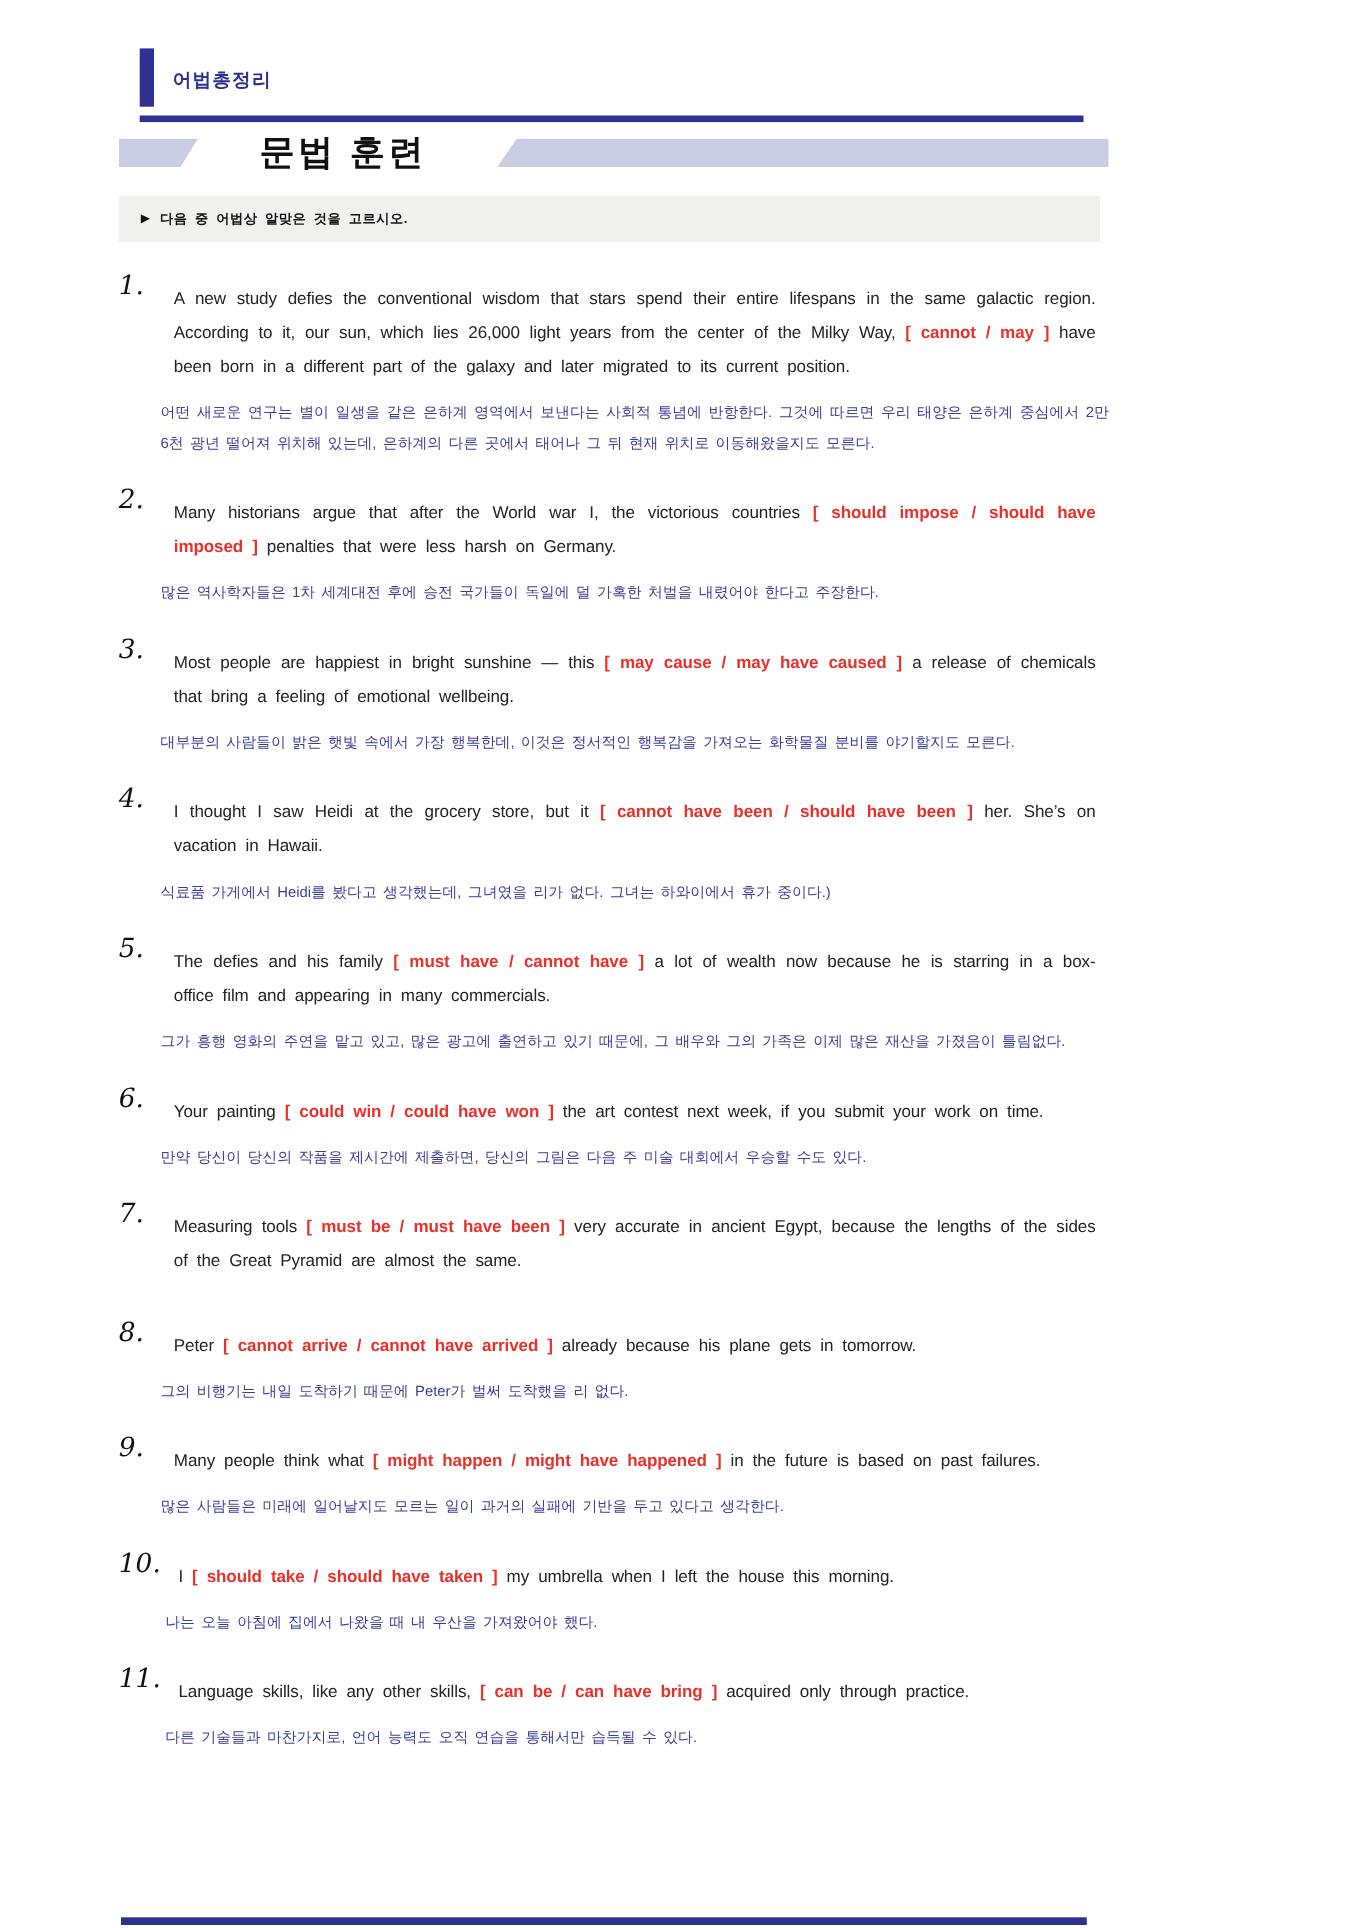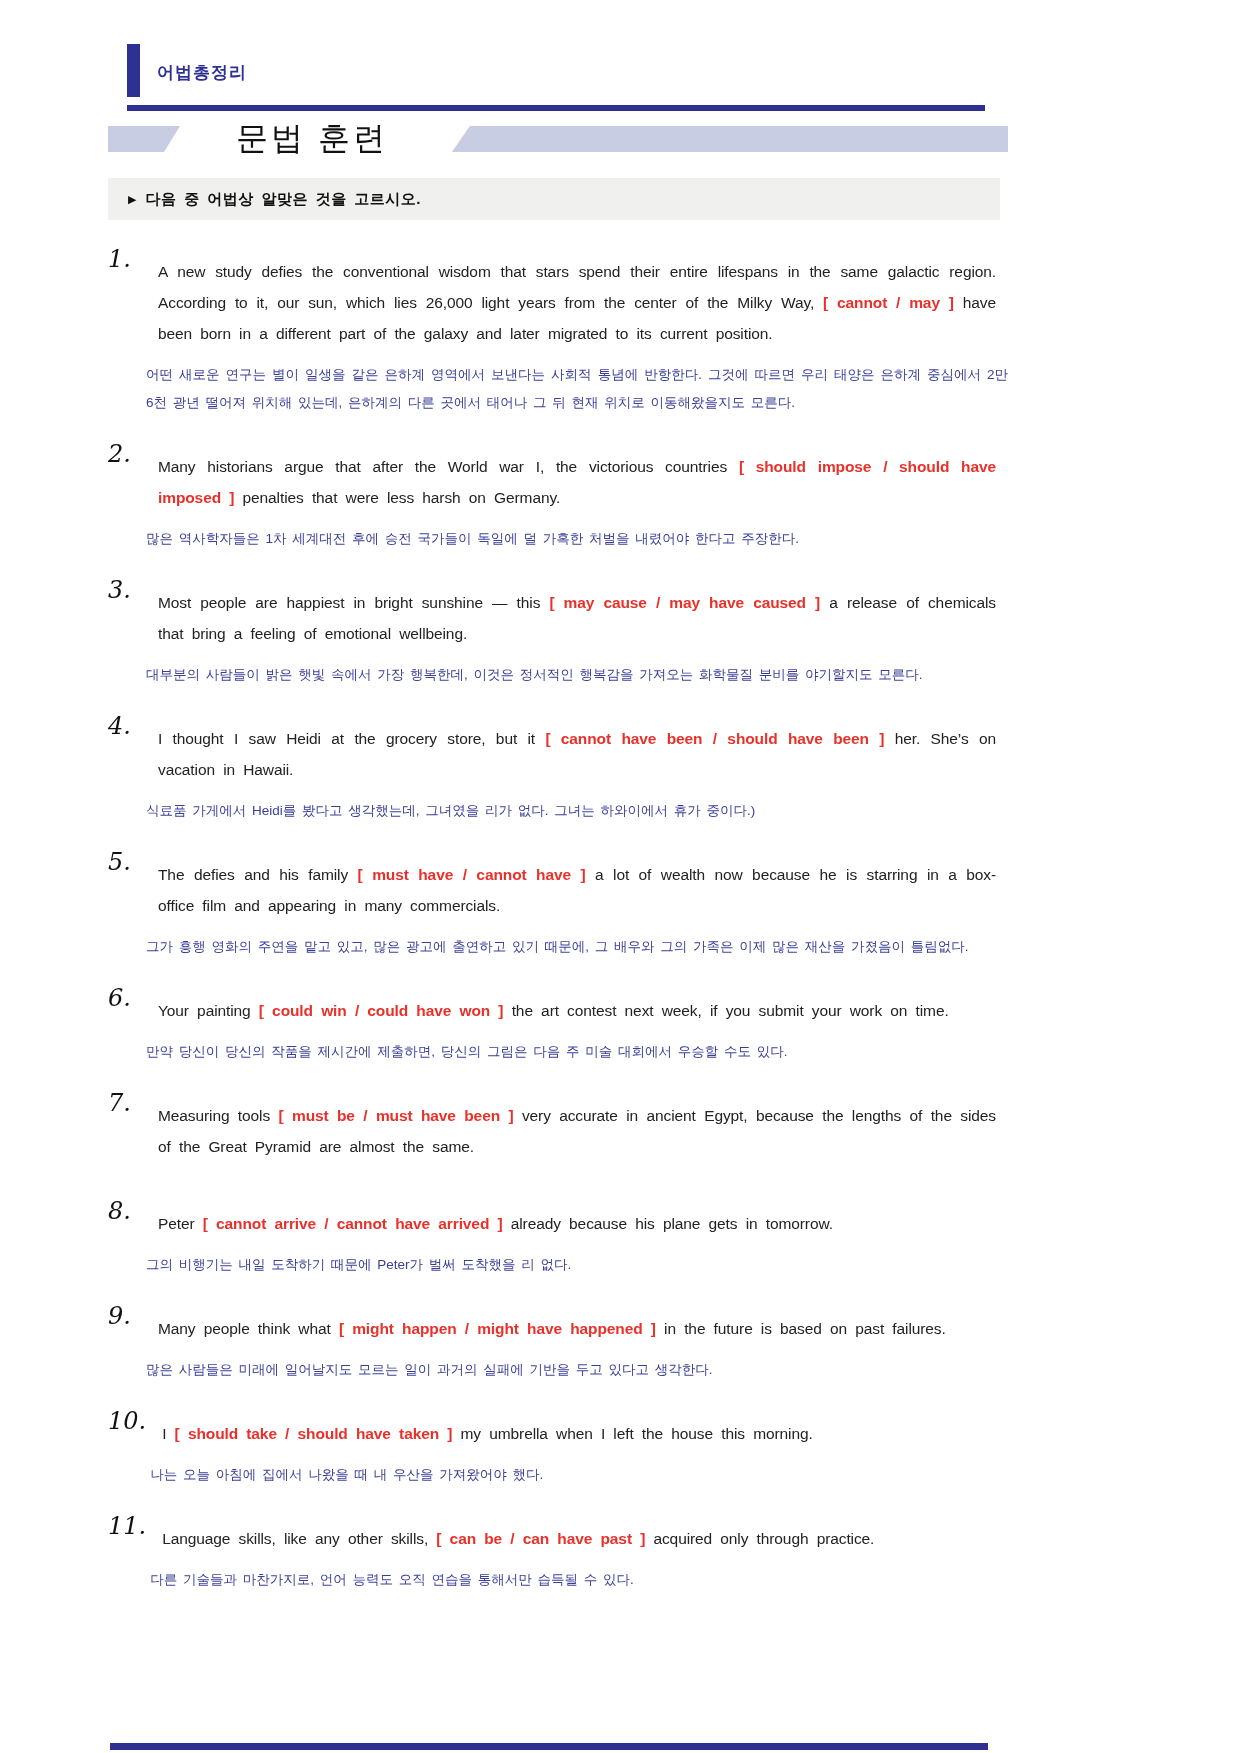--- a/index.html
+++ b/index.html
@@ -12,30 +12,30 @@
                    color:#2e3192; letter-spacing:1px; }
   .header-rule   { position:absolute; left:127px; top:105px; width:858px; height:6px; background:#2e3192; }
 
   
   .content { position:absolute; top:124px; left:108px; width:900px; }
 
   
   .banner { display:flex; align-items:center; height:30px; margin-bottom:24px; }
   .banner-left  { width:72px; height:26px; background:#c9cde3;
                   clip-path:polygon(0 0, 100% 0, calc(100% - 16px) 100%, 0 100%); }
-  .banner-title { margin:0 64px 0 56px; font-size:32px; font-weight:400; color:#111;
+  .banner-title { margin:0 64px 0 56px; font-size:32px; font-weight:700; color:#111;
                   letter-spacing:3px; white-space:nowrap; }
   .banner-right { flex:1; height:26px; background:#c9cde3;
                   clip-path:polygon(18px 0, 100% 0, 100% 100%, 0 100%); }
 
   
   .instruction { width:892px; height:42px; background:#f0f0ef; display:flex; align-items:center;
                  padding-left:20px; box-sizing:border-box; margin-bottom:24px; }
   .instruction .tri { font-size:11px; color:#111; margin-right:9px; line-height:1; }
-  .instruction .itext { font-size:15px; font-weight:bold; color:#111; letter-spacing:0.5px; word-spacing:3px; }
+  .instruction .itext { font-size:12px; font-weight:bold; color:#111; letter-spacing:0.5px; word-spacing:3px; }
 
   
   .question { display:flex; margin-bottom:22px; }
   .qnum  { font-family:"DejaVu Serif", serif; font-style:italic; font-size:24px; line-height:30px;
            min-width:34px; color:#111; padding-right:4px; }
   .qbody { flex:1; min-width:0; }
   .qtext { margin:12px; font-size:15.5px; line-height:31px; color:#222; text-align:justify;
            word-spacing:4px; letter-spacing:-0.1px; }
   .choice { color:#e8312a; font-weight:bold; }
   .ktext { margin:7px 0 0 0; font-size:13.5px; line-height:28px; color:#3a3f96;
@@ -185,21 +185,21 @@
         </p>
         <p class="ktext">나는 오늘 아침에 집에서 나왔을 때 내 우산을 가져왔어야 했다.</p>
       </div>
     </div>
 
     <div class="question">
       <div class="qnum">11.</div>
       <div class="qbody">
         <p class="qtext">
           <span>Language skills, like any other skills,</span>
-          <span class="choice">[ can be / can have past ]</span>
+          <span class="choice">[ can be / can have bring ]</span>
           <span>acquired only through practice.</span>
         </p>
         <p class="ktext">다른 기술들과 마찬가지로, 언어 능력도 오직 연습을 통해서만 습득될 수 있다.</p>
       </div>
     </div>
 
   </div>
 
   <div class="footer-rule"></div>
 

